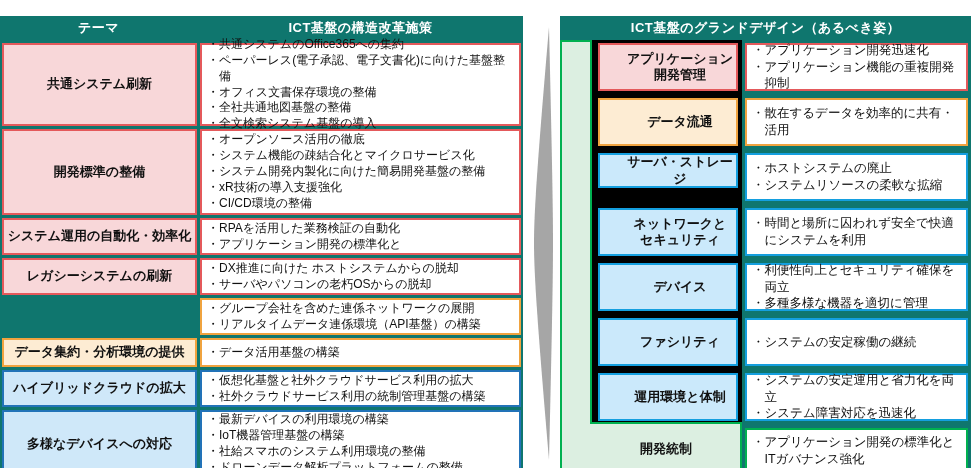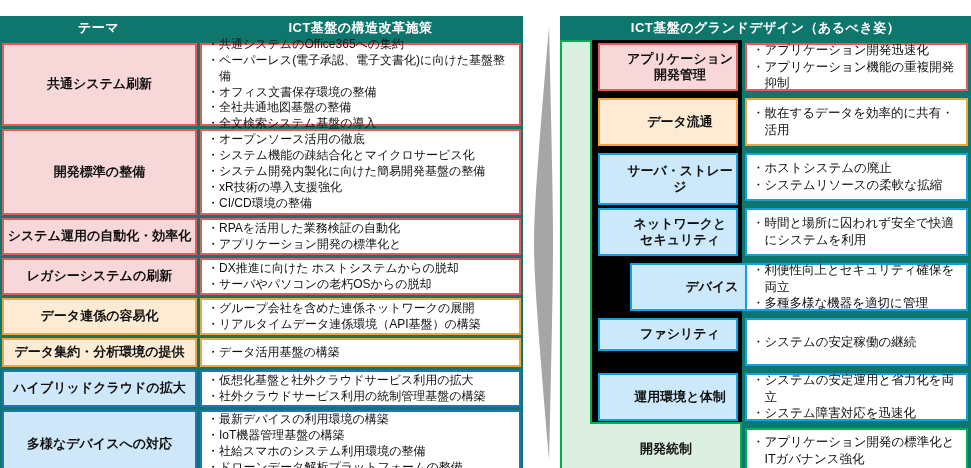--- a/index.html
+++ b/index.html
@@ -108,21 +108,20 @@
       <div class="desc-box desc-left" style="--bd: #e4595b; --bg: #f8d7d9; top: 242px; height: 37px;">
         <div class="bullet">
           <span class="dot">・</span>
           <span class="txt">DX推進に向けた ホストシステムからの脱却</span>
         </div>
         <div class="bullet">
           <span class="dot">・</span>
           <span class="txt">サーバやパソコンの老朽OSからの脱却</span>
         </div>
       </div>
-      <div class="label-box label-left" style="--bd: #f0a33f; --bg: #fdecd3; top: 282px; height: 37px;">データ連係の容易化</div>
       <div class="desc-box desc-left" style="--bd: #f0a33f; --bg: #fdecd3; top: 282px; height: 37px;">
         <div class="bullet">
           <span class="dot">・</span>
           <span class="txt">グループ会社を含めた連係ネットワークの展開</span>
         </div>
         <div class="bullet">
           <span class="dot">・</span>
           <span class="txt">リアルタイムデータ連係環境（API基盤）の構築</span>
         </div>
       </div>
@@ -188,51 +187,51 @@
           <span class="txt">アプリケーション機能の重複開発抑制</span>
         </div>
       </div>
       <div class="label-box label-right" style="--bd: #f0a33f; --bg: #fdecd3; top: 82px; height: 48px;">データ流通</div>
       <div class="desc-box desc-right" style="--bd: #f0a33f; --bg: #fdecd3; top: 82px; height: 48px;">
         <div class="bullet">
           <span class="dot">・</span>
           <span class="txt">散在するデータを効率的に共有・活用</span>
         </div>
       </div>
-      <div class="label-box label-right" style="--bd: #149fdf; --bg: #cbe9fb; top: 137px; height: 52px;">サーバ・ストレージ</div>
+      <div class="label-box label-right" style="--bd: #149fdf; --bg: #cbe9fb; top: 137px; height: 35px;">サーバ・ストレージ</div>
       <div class="desc-box desc-right" style="--bd: #149fdf; --bg: #cbe9fb; top: 137px; height: 48px;">
         <div class="bullet">
           <span class="dot">・</span>
           <span class="txt">ホストシステムの廃止</span>
         </div>
         <div class="bullet">
           <span class="dot">・</span>
           <span class="txt">システムリソースの柔軟な拡縮</span>
         </div>
       </div>
       <div class="label-box label-right" style="--bd: #149fdf; --bg: #cbe9fb; top: 192px; height: 48px;">ネットワークと
 セキュリティ</div>
       <div class="desc-box desc-right" style="--bd: #149fdf; --bg: #cbe9fb; top: 192px; height: 48px;">
         <div class="bullet">
           <span class="dot">・</span>
           <span class="txt">時間と場所に囚われず安全で快適にシステムを利用</span>
         </div>
       </div>
-      <div class="label-box label-right" style="--bd: #149fdf; --bg: #cbe9fb; top: 247px; height: 48px; margin-left: 32px;">デバイス</div>
+      <div class="label-box label-right" style="--bd: #149fdf; --bg: #cbe9fb; top: 247px; height: 48px;">デバイス</div>
       <div class="desc-box desc-right" style="--bd: #149fdf; --bg: #cbe9fb; top: 247px; height: 48px;">
         <div class="bullet">
           <span class="dot">・</span>
           <span class="txt">利便性向上とセキュリティ確保を両立</span>
         </div>
         <div class="bullet">
           <span class="dot">・</span>
           <span class="txt">多種多様な機器を適切に管理</span>
         </div>
       </div>
-      <div class="label-box label-right" style="--bd: #149fdf; --bg: #cbe9fb; top: 302px; height: 33px;">ファシリティ</div>
+      <div class="label-box label-right" style="--bd: #149fdf; --bg: #cbe9fb; top: 302px; height: 48px;">ファシリティ</div>
       <div class="desc-box desc-right" style="--bd: #149fdf; --bg: #cbe9fb; top: 302px; height: 48px;">
         <div class="bullet">
           <span class="dot">・</span>
           <span class="txt">システムの安定稼働の継続</span>
         </div>
       </div>
       <div class="label-box label-right" style="--bd: #149fdf; --bg: #cbe9fb; top: 357px; height: 48px;">運用環境と体制</div>
       <div class="desc-box desc-right" style="--bd: #149fdf; --bg: #cbe9fb; top: 357px; height: 48px;">
         <div class="bullet">
           <span class="dot">・</span>

